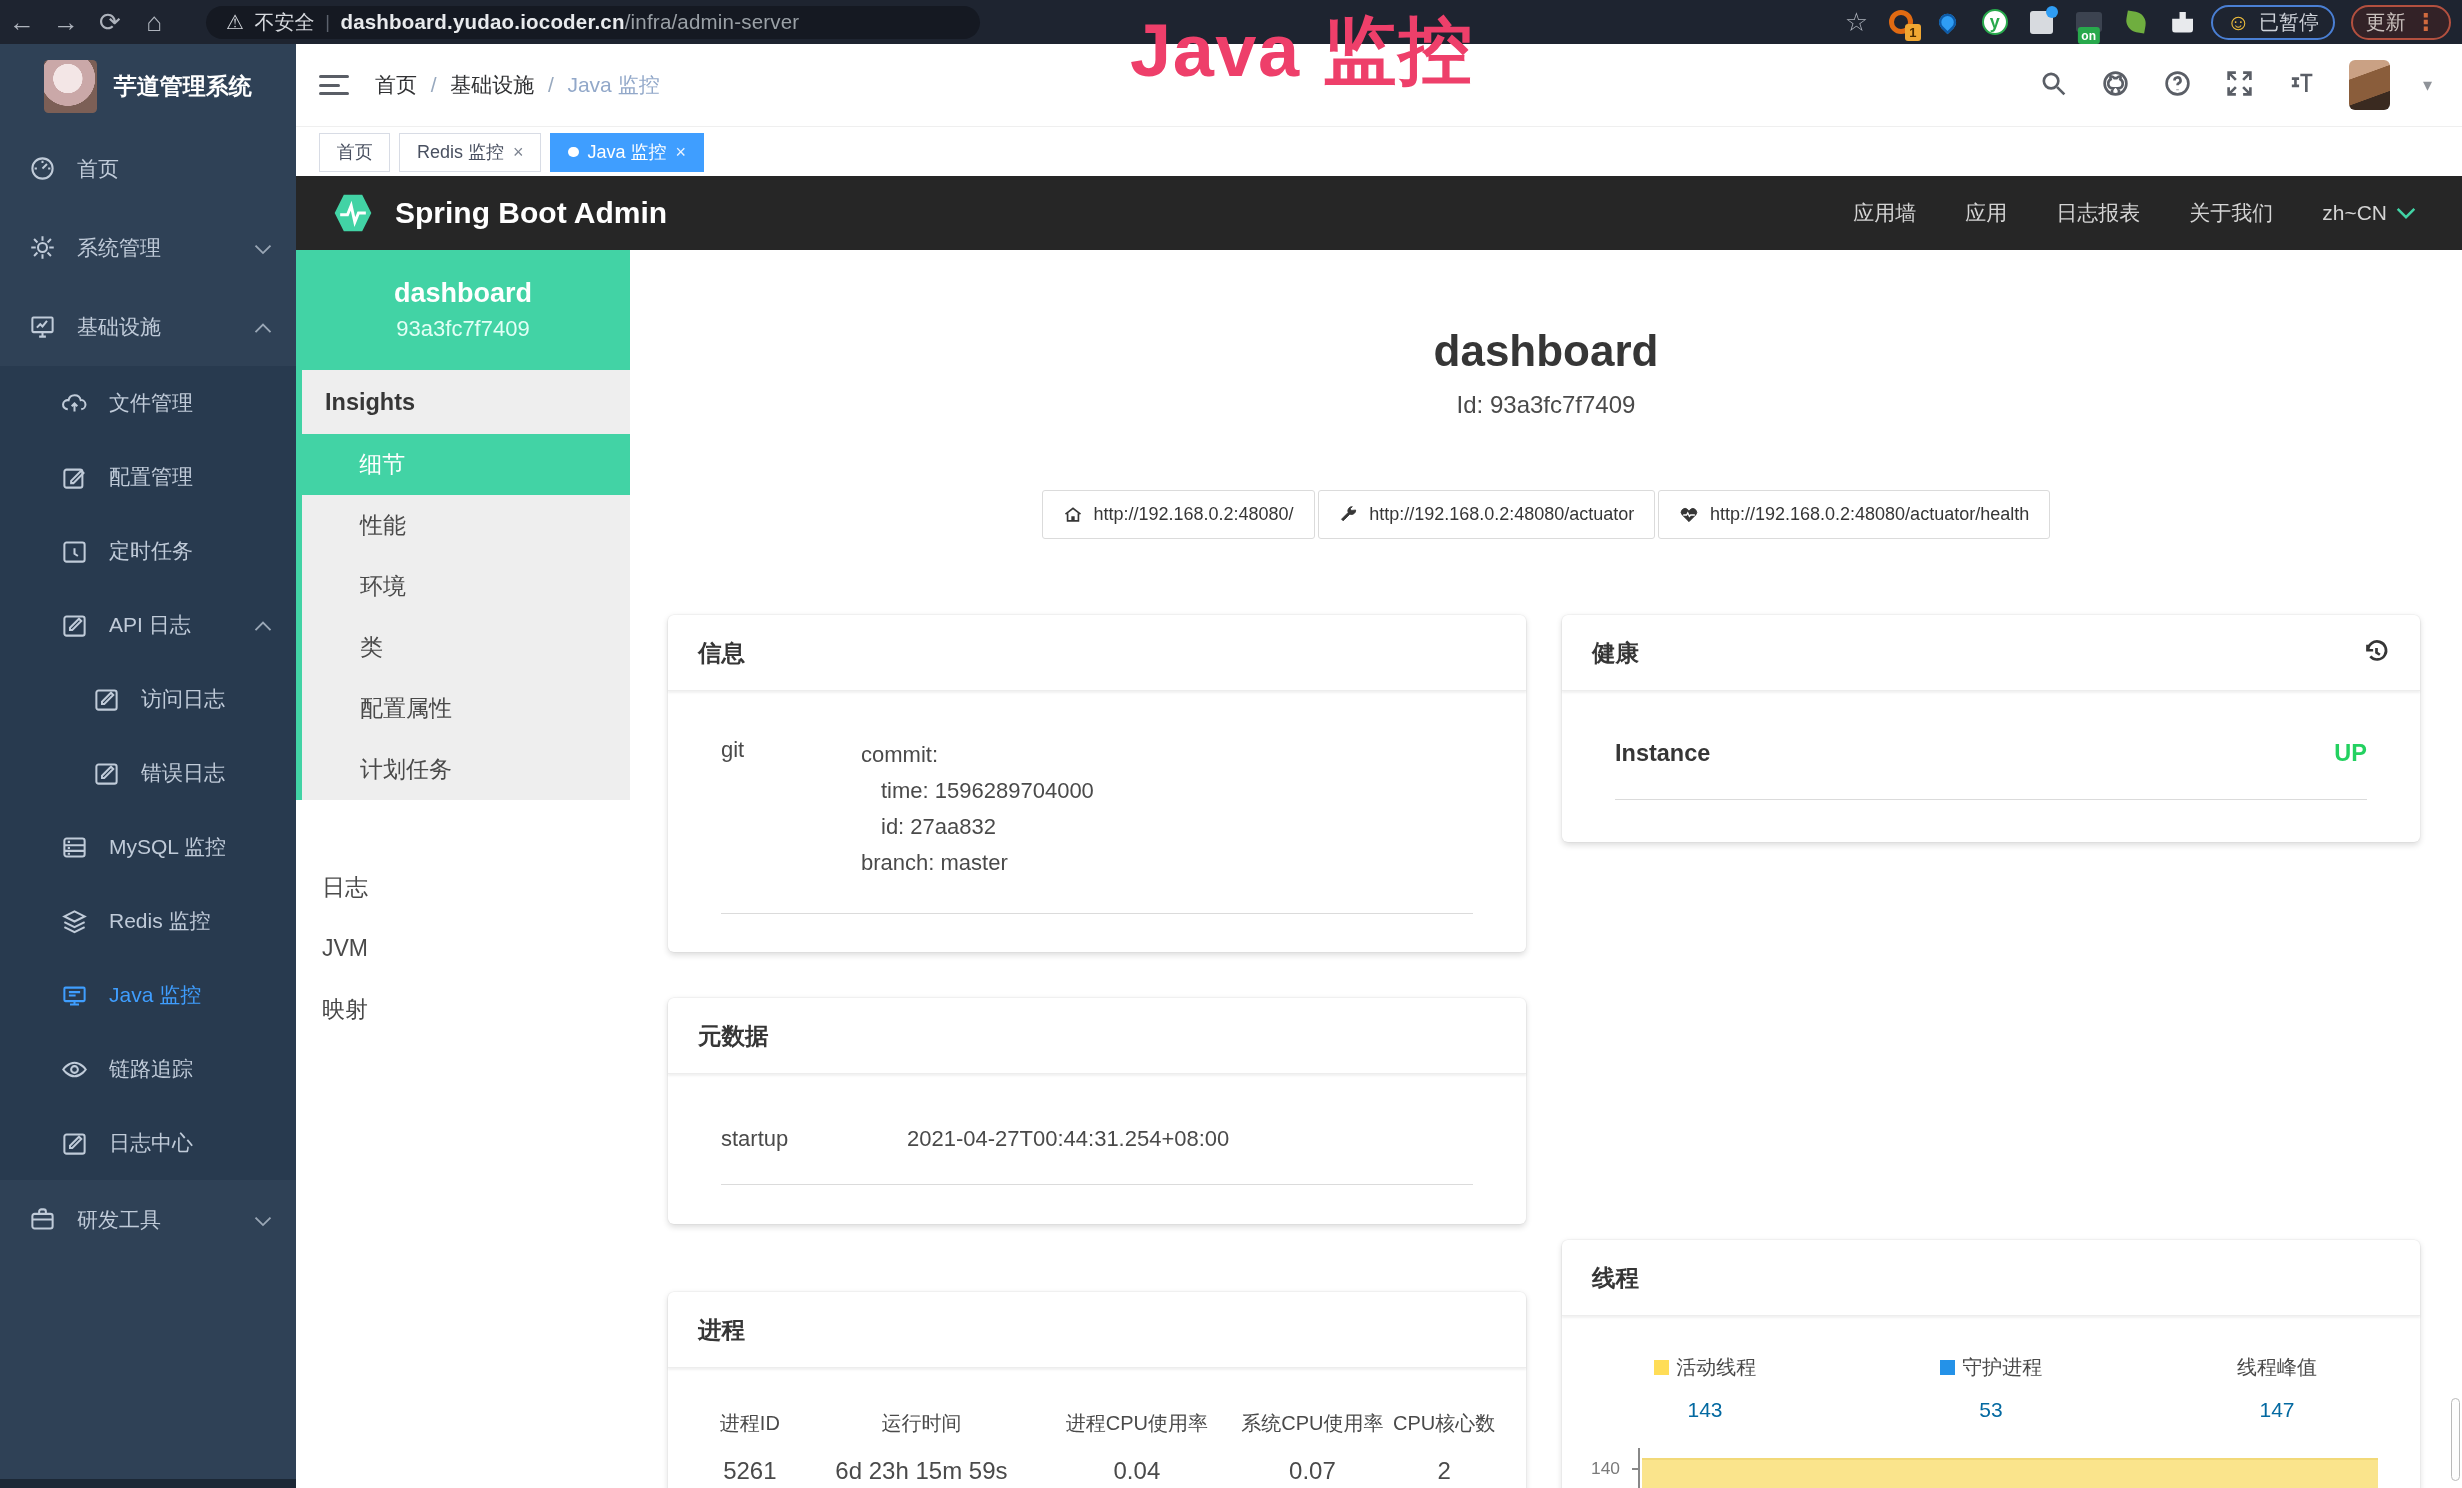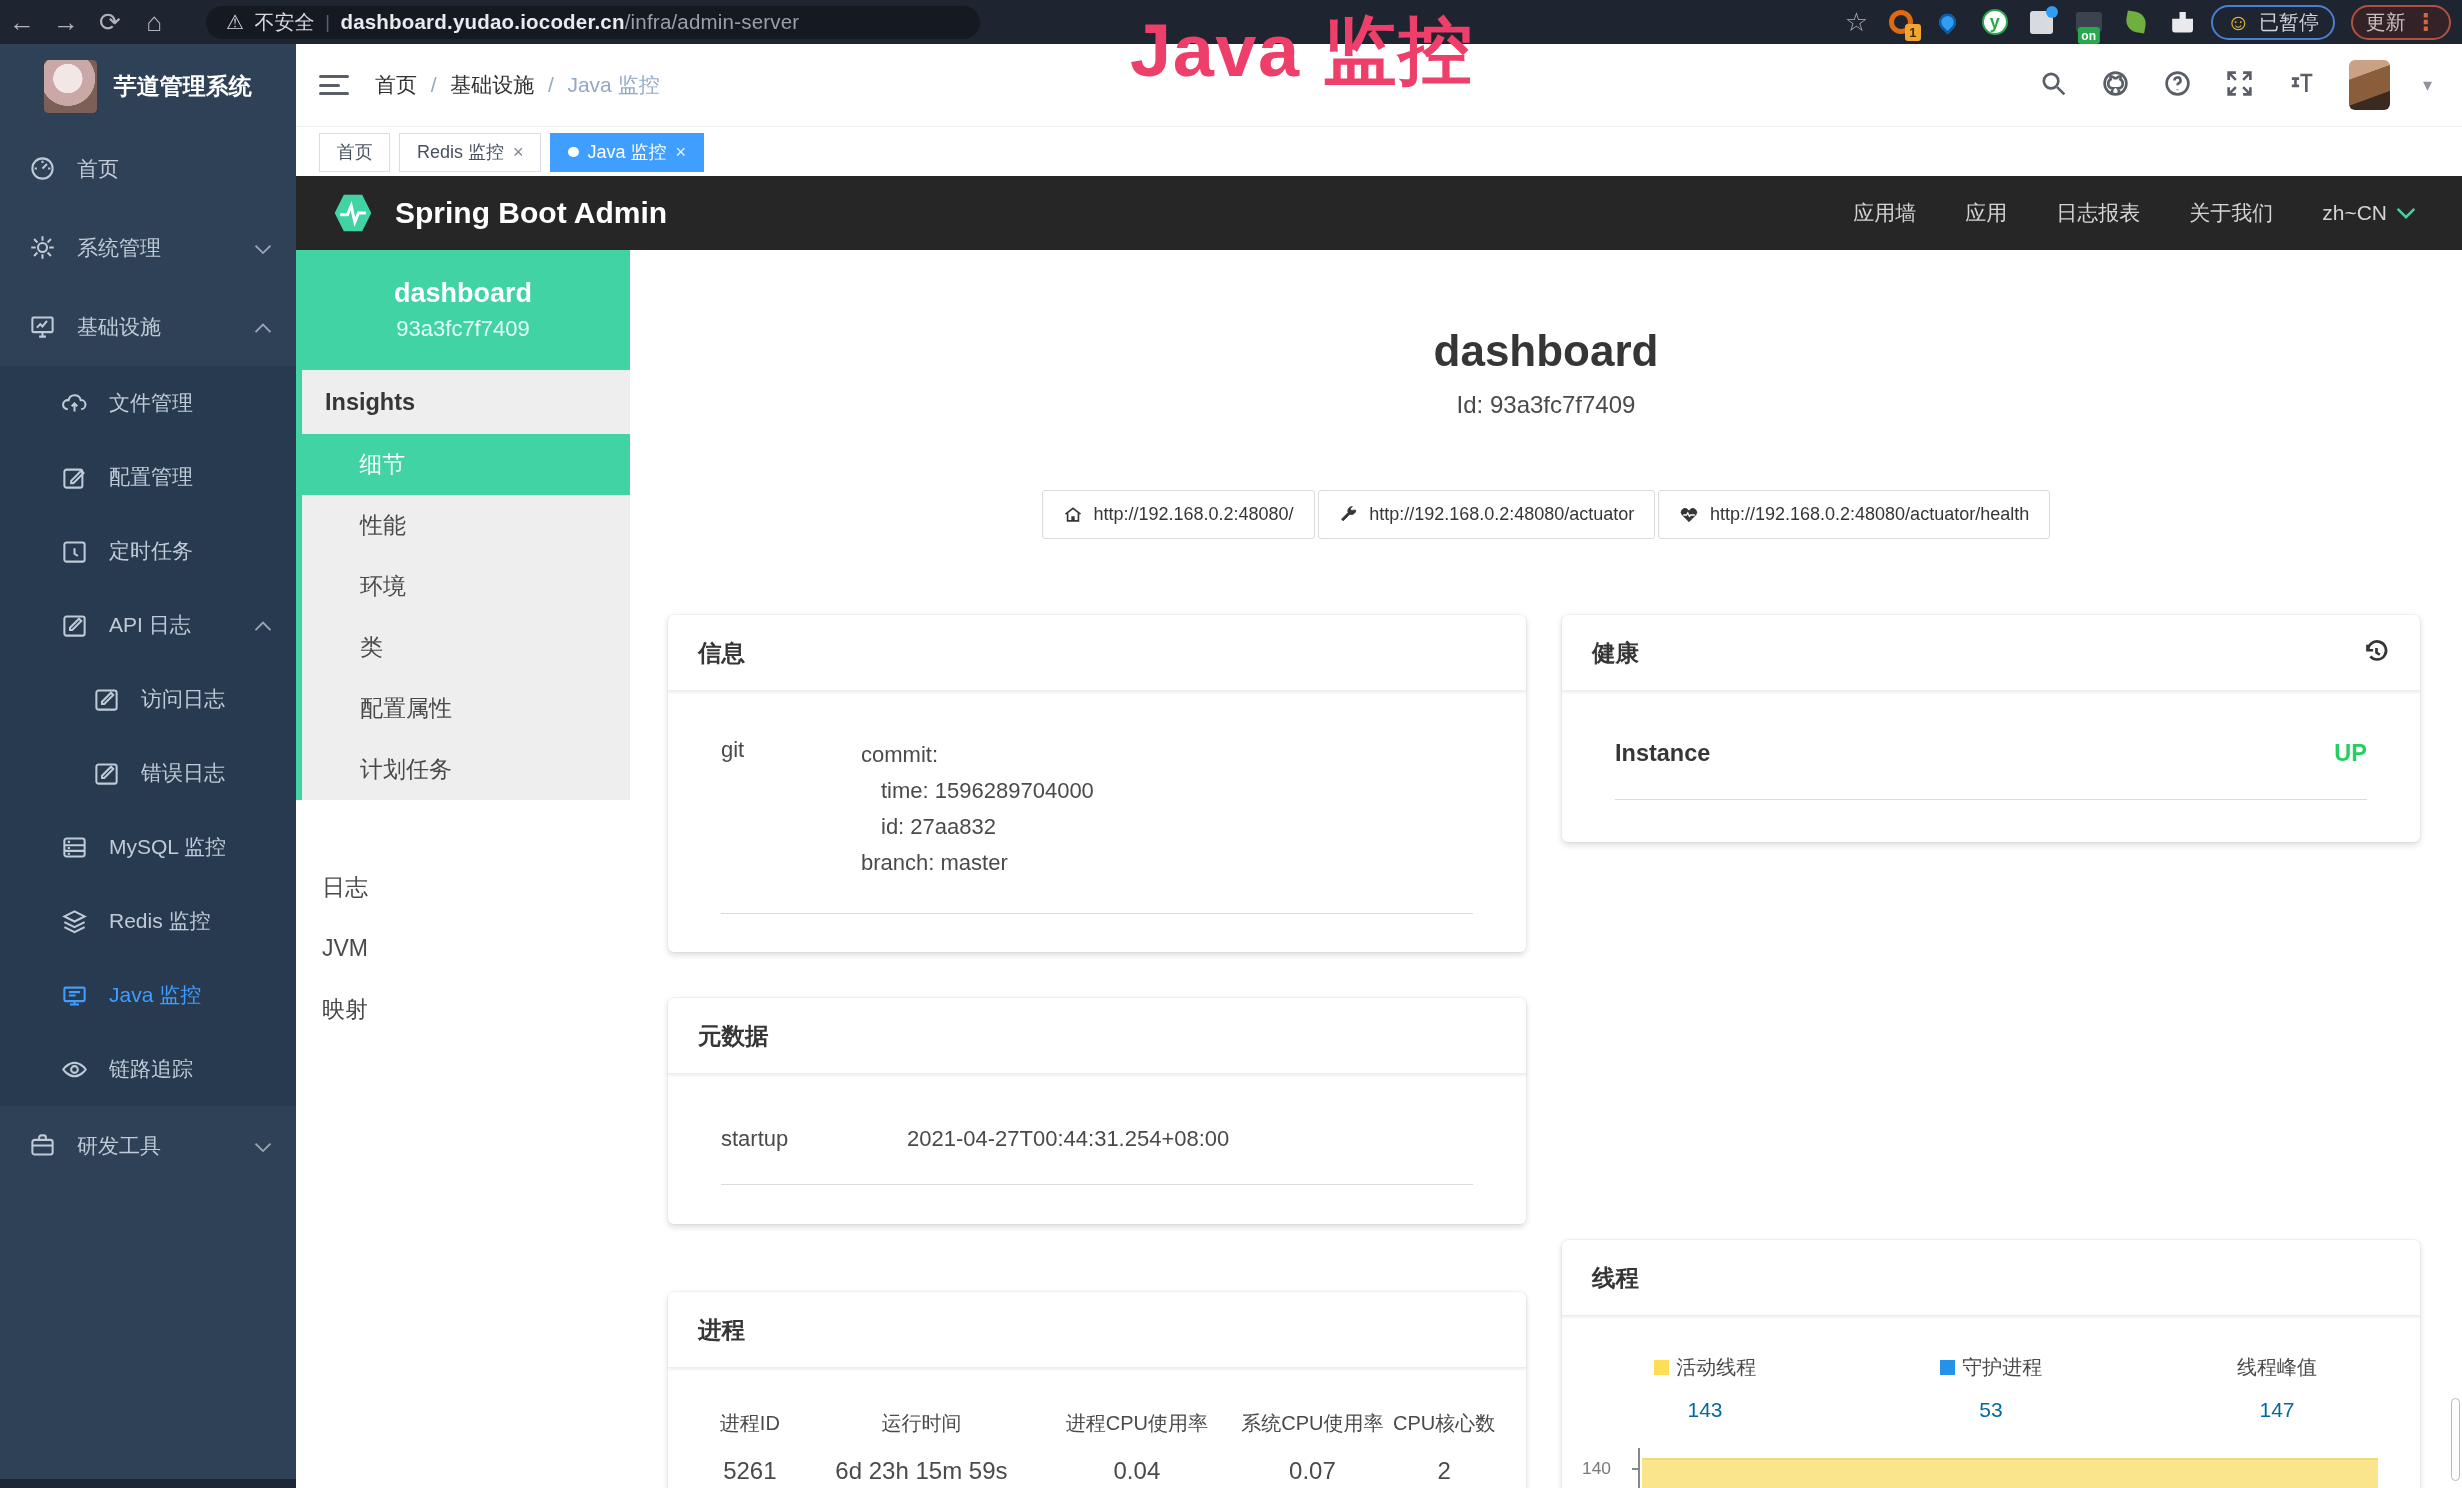--- a/index.html
+++ b/index.html
@@ -163,21 +163,21 @@
   
   #thread-stats { display:flex; }
   #thread-stats .tcol { flex:1; display:flex; flex-direction:column; align-items:center; gap:16.7px; }
   #thread-stats .tl { display:flex; align-items:center; gap:7.6px; font-size:20px; color:#4a4a4a; }
   #thread-stats .sq { width:15px; height:15px; }
   #thread-stats .tv { font-size:21px; color:#0369a1; }
   .sq.yellow { background:#ffdd57; }
   .sq.blue { background:#2492e8; }
   #thread-chart { display:flex; margin-top:26px; height:197px; }
   #tc-axis { width:76px; position:relative; flex:0 0 auto; }
-  #tc-axis .yt { position:absolute; right:27px; font-size:17.4px; color:#7a7a7a; }
+  #tc-axis .yt { position:absolute; right:18px; font-size:17.4px; color:#7a7a7a; }
   #tc-plot { flex:1; position:relative; border-left:2.3px solid #888; margin-right:42px; }
   #tc-plot .tick { position:absolute; left:-7.6px; width:7.6px; height:2.3px; background:#888; }
   #tc-area { position:absolute; left:2.3px; right:0; top:10.6px; height:228px; background:#fae48c; border-top:2.3px solid #f2d978; }
 
   
   #scroll-thumb { position:absolute; right:2.3px; bottom:7.6px; width:9px; height:83px; background:#fdfdfd; border:1.5px solid #b9b9b9; border-radius:5.3px; z-index:45; }
 </style>
 </head>
 <body>
 
@@ -332,20 +332,27 @@
             <path d="M8 20h8 M12 17v3 M7 9h10 M7 12h6"></path>
           </svg></span>
       <span>Java 监控</span>
     </div>
     <div class="mi lvl2">
       <span class="ic"><svg viewBox="0 0 24 24">
             <path d="M2 12s4-6 10-6 10 6 10 6-4 6-10 6-10-6-10-6z"></path>
             <circle cx="12" cy="12" r="3"></circle>
           </svg></span>
       <span>链路追踪</span>
+    </div>
+    <div class="mi lvl2">
+      <span class="ic"><svg viewBox="0 0 24 24">
+            <rect x="3" y="4" width="18" height="17" rx="2"></rect>
+            <path d="M8 14l8-8 2 2-8 8H8z"></path>
+          </svg></span>
+      <span>日志中心</span>
     </div>
   </div>
 
   <div class="mi lvl1">
     <span class="ic"><svg viewBox="0 0 24 24">
           <rect x="3" y="7" width="18" height="13" rx="2"></rect>
           <path d="M9 7V5a2 2 0 0 1 2-2h2a2 2 0 0 1 2 2v2 M3 12h18"></path>
         </svg></span>
     <span>研发工具</span>
     <span class="chev"><svg viewBox="0 0 24 14">

